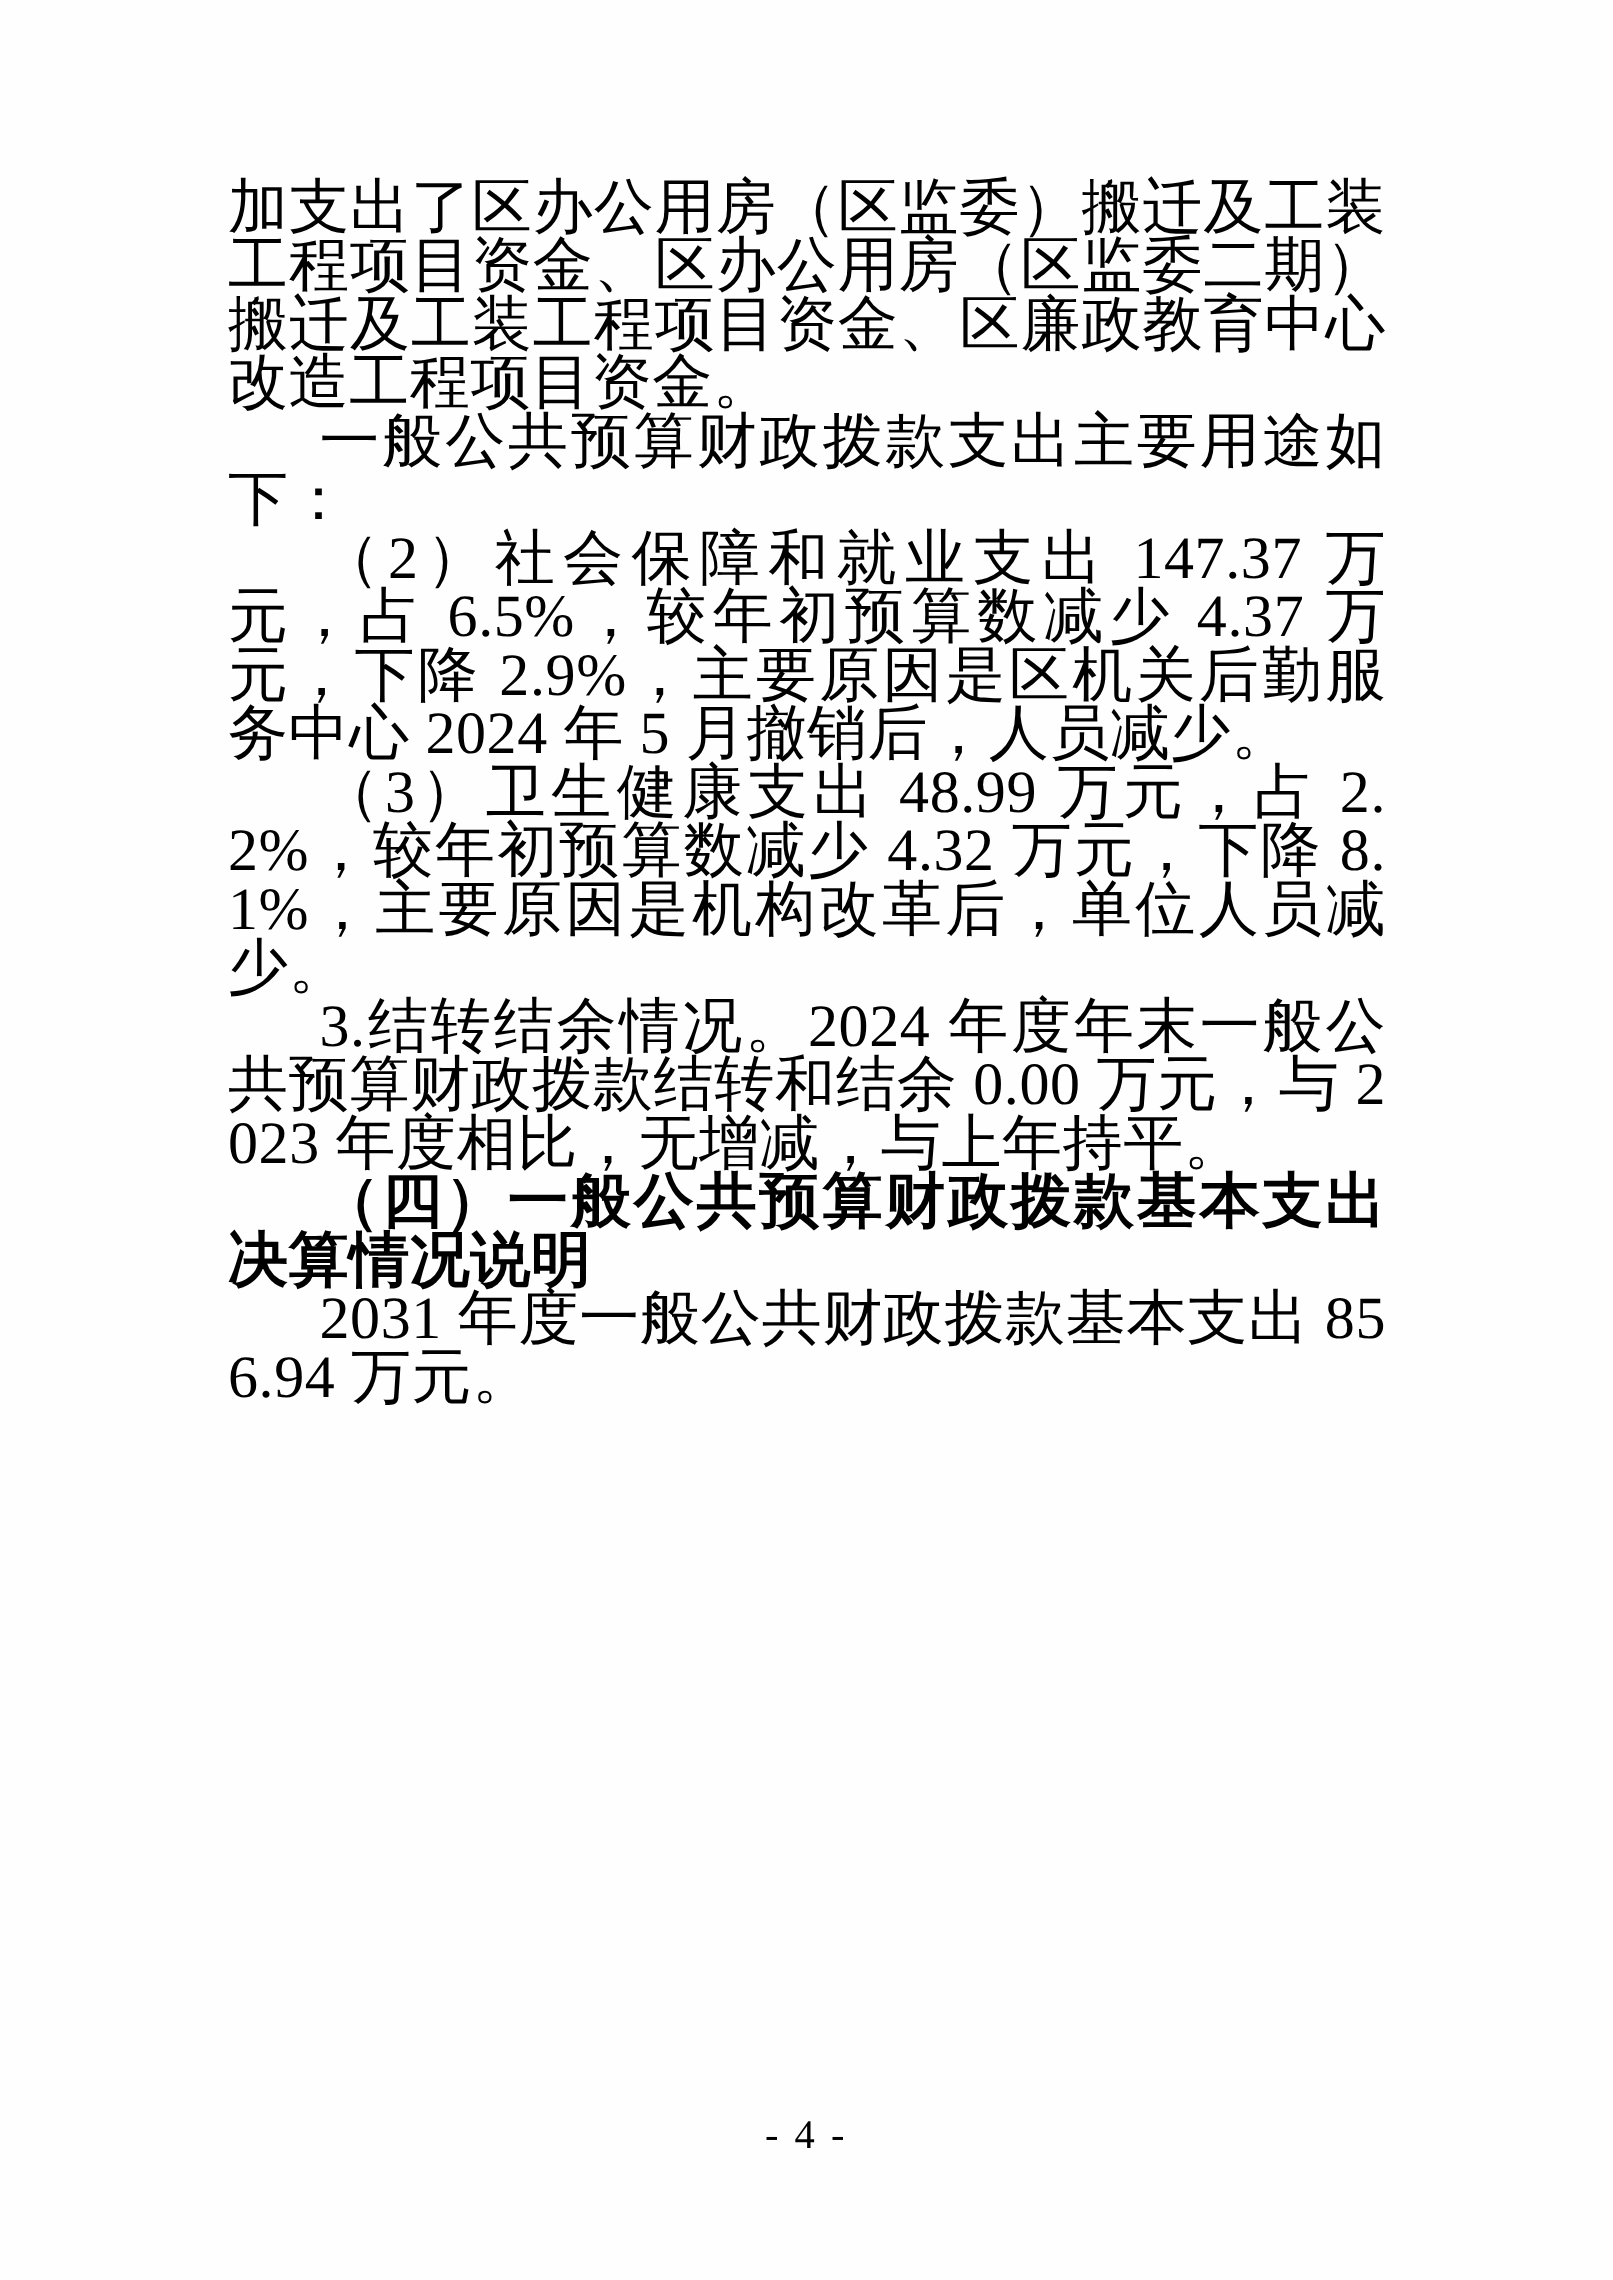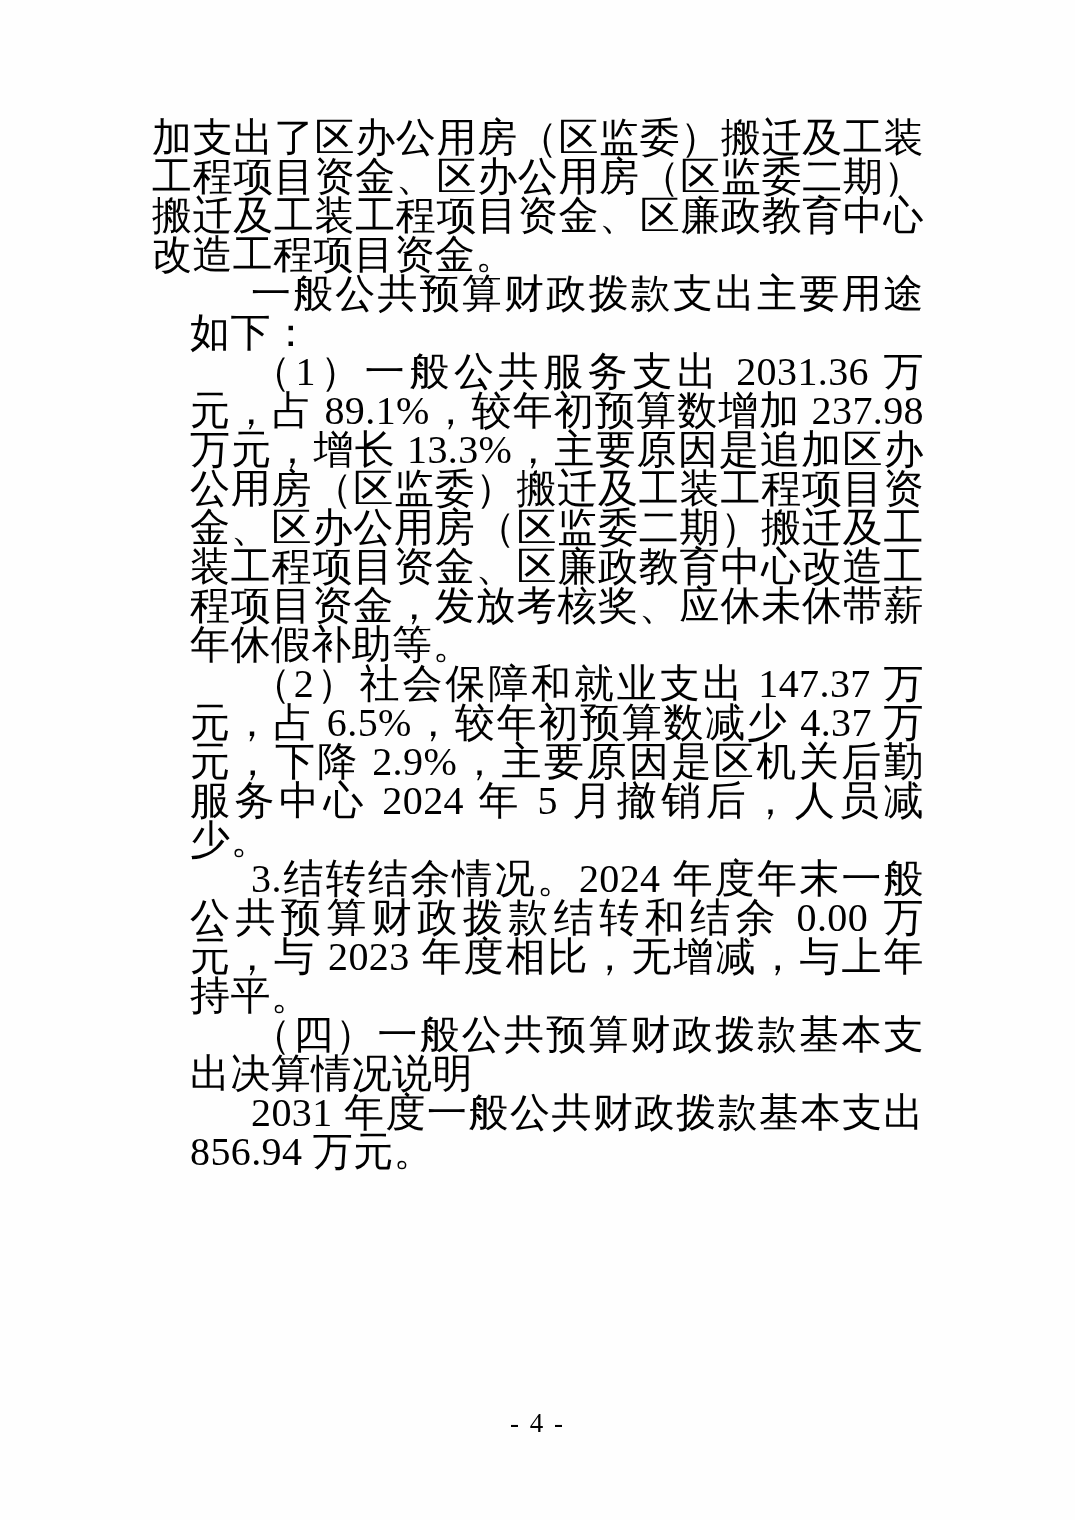--- a/index.html
+++ b/index.html
@@ -33,43 +33,42 @@
     margin: 0;
     font-size: 40px;
     line-height: 39px;
     text-align: justify;
     text-justify: inter-ideograph;
     letter-spacing: 0.4px;
     word-break: break-all;
   }
   .indent {
     text-indent: 61px;
-    margin-left: 38px;
   }
   .bold {
-    font-weight: normal;
+    font-weight: bold;
   }
   .footer {
     position: absolute;
     left: 0;
     top: 1408px;
     width: 1075px;
     text-align: center;
     font-size: 27px;
     font-family: "Liberation Serif", "DejaVu Serif", serif;
     letter-spacing: 2px;
   }
 </style>
 </head>
 <body>
 
 <div class="page">
   <div class="content">
     <p>加支出了区办公用房（区监委）搬迁及工装工程项目资金、区办公用房（区监委二期）搬迁及工装工程项目资金、区廉政教育中心改造工程项目资金。</p>
     <p class="indent">一般公共预算财政拨款支出主要用途如下：</p>
-    <p class="indent">（1）一般公共服务支出 2031.36 万元，占 89.1%，较年初预算数增加 237.98 万元，增长 13.3%，主要原因是追加区办公用房（区监委）搬迁及工装工程项目资金、区办公用房（区监委二期）搬迁及工装工程项目资金、区廉政教育中心改造工程项目资金，发放考核奖、应休未休带薪年休假补助等。</p>
     <p class="indent">（2）社会保障和就业支出 147.37 万元，占 6.5%，较年初预算数减少 4.37 万元，下降 2.9%，主要原因是区机关后勤服务中心 2024 年 5 月撤销后，人员减少。</p>
+    <p class="indent">（3）卫生健康支出 48.99 万元，占 2.2%，较年初预算数减少 4.32 万元，下降 8.1%，主要原因是机构改革后，单位人员减少。</p>
     <p class="indent">3.结转结余情况。2024 年度年末一般公共预算财政拨款结转和结余 0.00 万元，与 2023 年度相比，无增减，与上年持平。</p>
     <p class="indent bold">（四）一般公共预算财政拨款基本支出决算情况说明</p>
     <p class="indent">2031 年度一般公共财政拨款基本支出 856.94 万元。</p>
   </div>
   <div class="footer">- 4 -</div>
 </div>
 
 </body></html>

